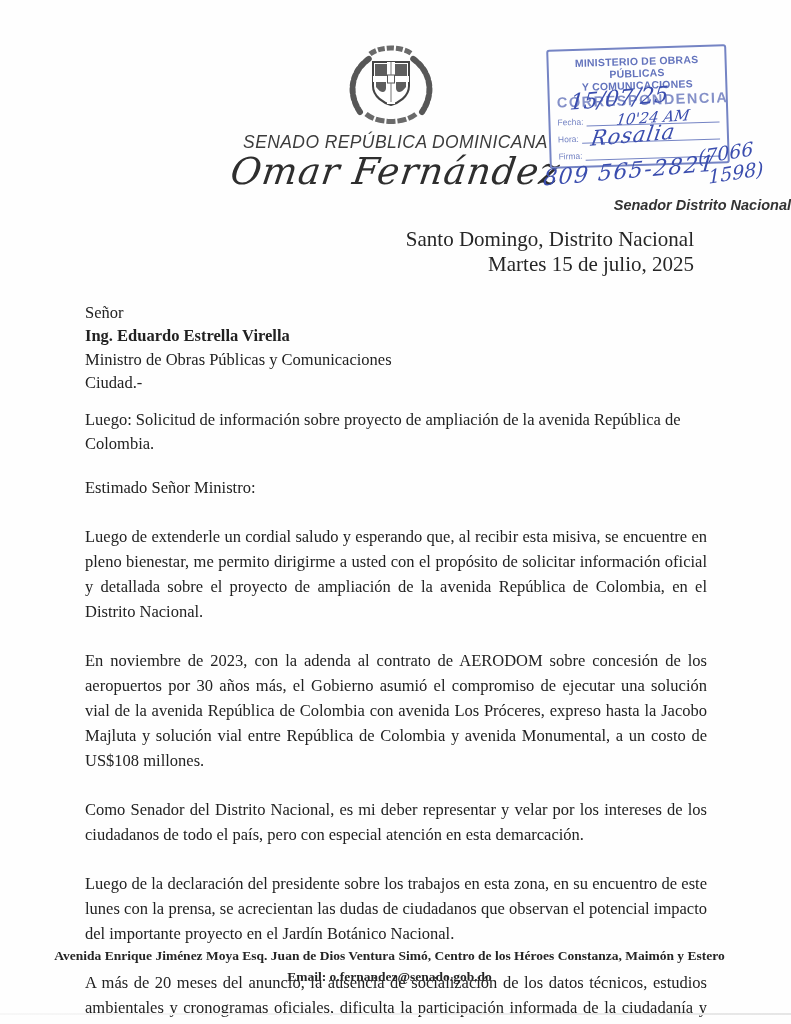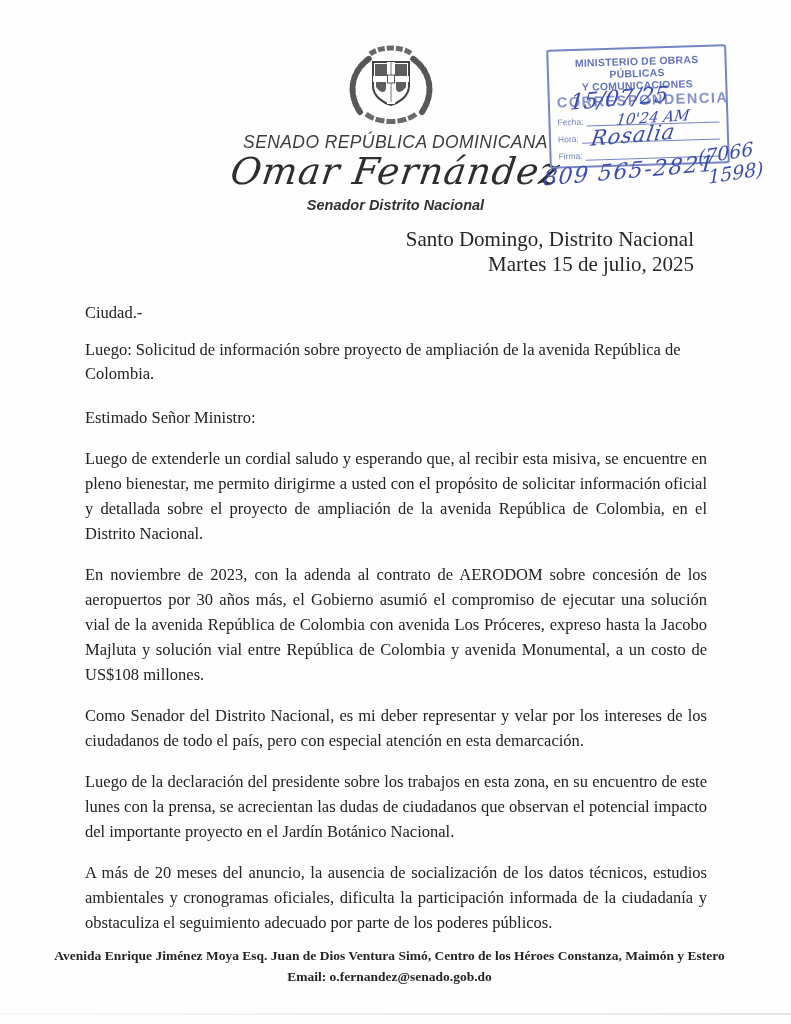--- a/index.html
+++ b/index.html
@@ -27,21 +27,21 @@
     position:absolute; left:0; right:0; top:150px;
     text-align:center;
     font-family:"DejaVu Serif", serif;
     font-style:italic; font-size:37px;
     color:#2e2e2e;
     transform:skewX(-8deg);
     letter-spacing:1px;
   }
   .senator-title {
     position:absolute; left:0; right:0; top:197px;
-    text-align:center;
+    text-align:right;
     font-family:"Liberation Sans", sans-serif;
     font-style:italic; font-weight:bold; font-size:14.5px;
     color:#333;
   }
 
   
   .stamp-wrap {
     position:absolute; left:548px; top:47px; width:180px;
     transform:rotate(-1.8deg);
     color:#6474bd;
@@ -91,21 +91,21 @@
 
   
   .main {
     position:absolute; left:85px; top:301px; width:622px;
     font-size:16.5px; line-height:23.5px; color:#222;
   }
   .recipient div { line-height:23.3px; }
   .recipient .bold { font-weight:bold; }
   .subject { margin-top:14px; line-height:24px; }
   .greeting { margin-top:20px; }
-  .para { margin-top:16px; line-height:25px; text-align:justify; }
+  .para { margin-top:24px; line-height:25px; text-align:justify; }
   .para:first-of-type { margin-top:12px; }
 
   
   .footer {
     position:absolute; left:0; right:12px; top:946px;
     text-align:center;
     font-size:13.5px; font-weight:bold; line-height:20.5px;
     color:#252525;
   }
   .bottom-line {
@@ -173,20 +173,23 @@
     <div class="ln2">1598)</div>
   </div>
 
   <div class="dateline">
     <div>Santo Domingo, Distrito Nacional</div>
     <div>Martes 15 de julio, 2025</div>
   </div>
 
   <div class="main">
     <div class="recipient">
+      <div>Señor</div>
+      <div class="bold">Ing. Eduardo Estrella Virella</div>
+      <div>Ministro de Obras Públicas y Comunicaciones</div>
       <div>Ciudad.-</div>
     </div>
 
     <div class="subject">Luego: Solicitud de información sobre proyecto de ampliación de la avenida República de Colombia.</div>
 
     <div class="greeting">Estimado Señor Ministro:</div>
 
     <div class="para">Luego de extenderle un cordial saludo y esperando que, al recibir esta misiva, se encuentre en pleno bienestar, me permito dirigirme a usted con el propósito de solicitar información oficial y detallada sobre el proyecto de ampliación de la avenida República de Colombia, en el Distrito Nacional.</div>
     <div class="para">En noviembre de 2023, con la adenda al contrato de AERODOM sobre concesión de los aeropuertos por 30 años más, el Gobierno asumió el compromiso de ejecutar una solución vial de la avenida República de Colombia con avenida Los Próceres, expreso hasta la Jacobo Majluta y solución vial entre República de Colombia y avenida Monumental, a un costo de US$108 millones.</div>
     <div class="para">Como Senador del Distrito Nacional, es mi deber representar y velar por los intereses de los ciudadanos de todo el país, pero con especial atención en esta demarcación.</div>

